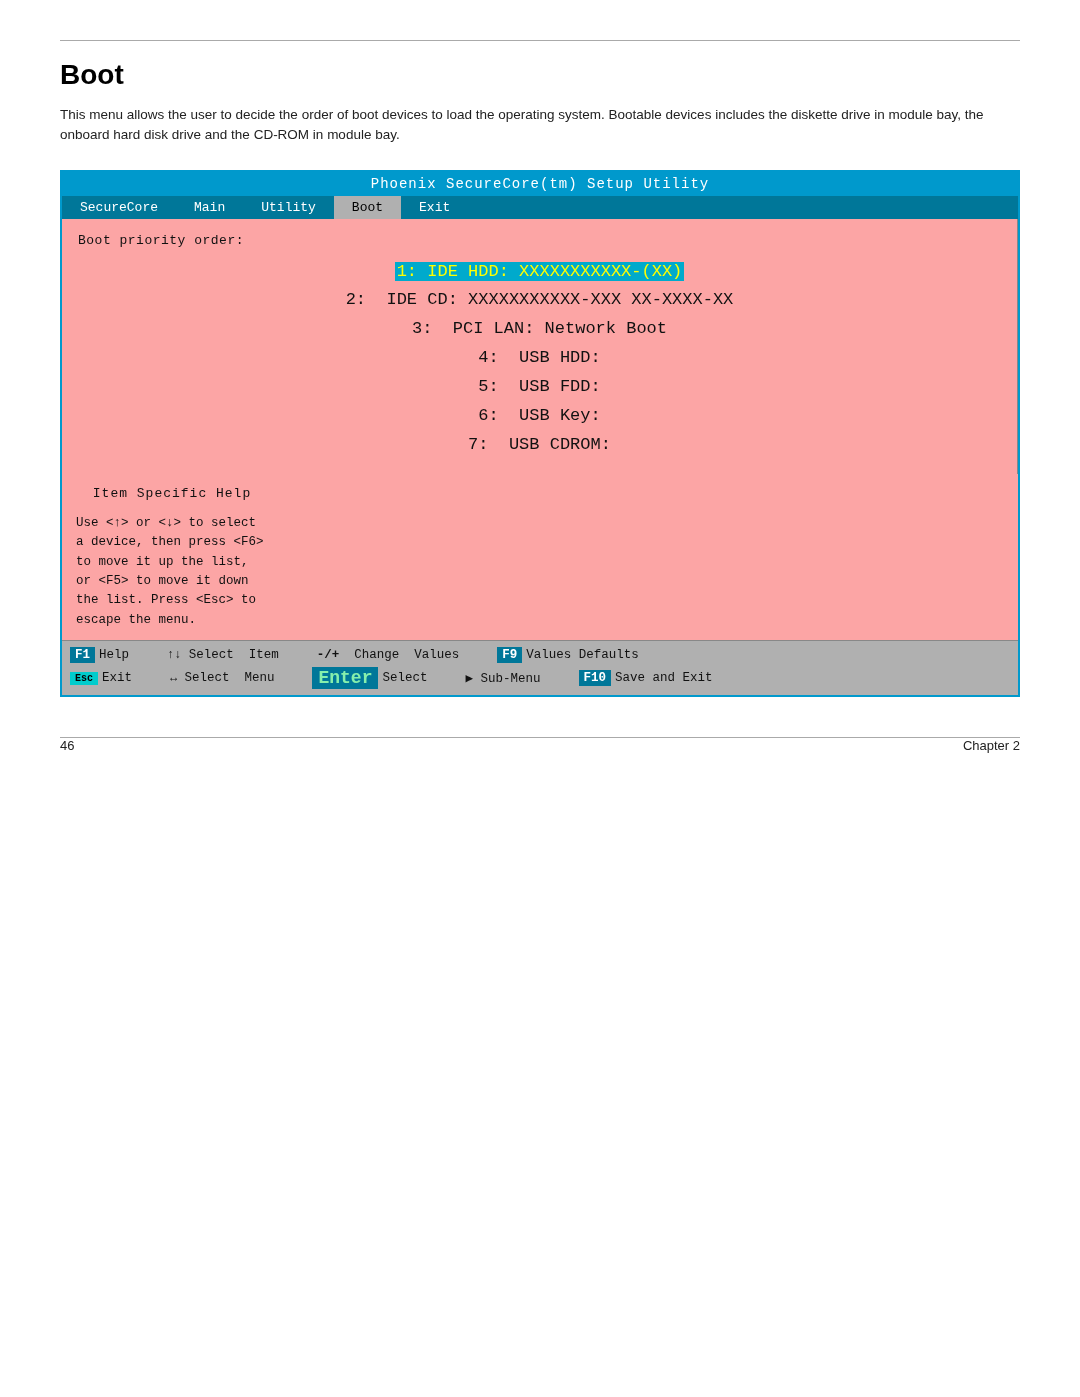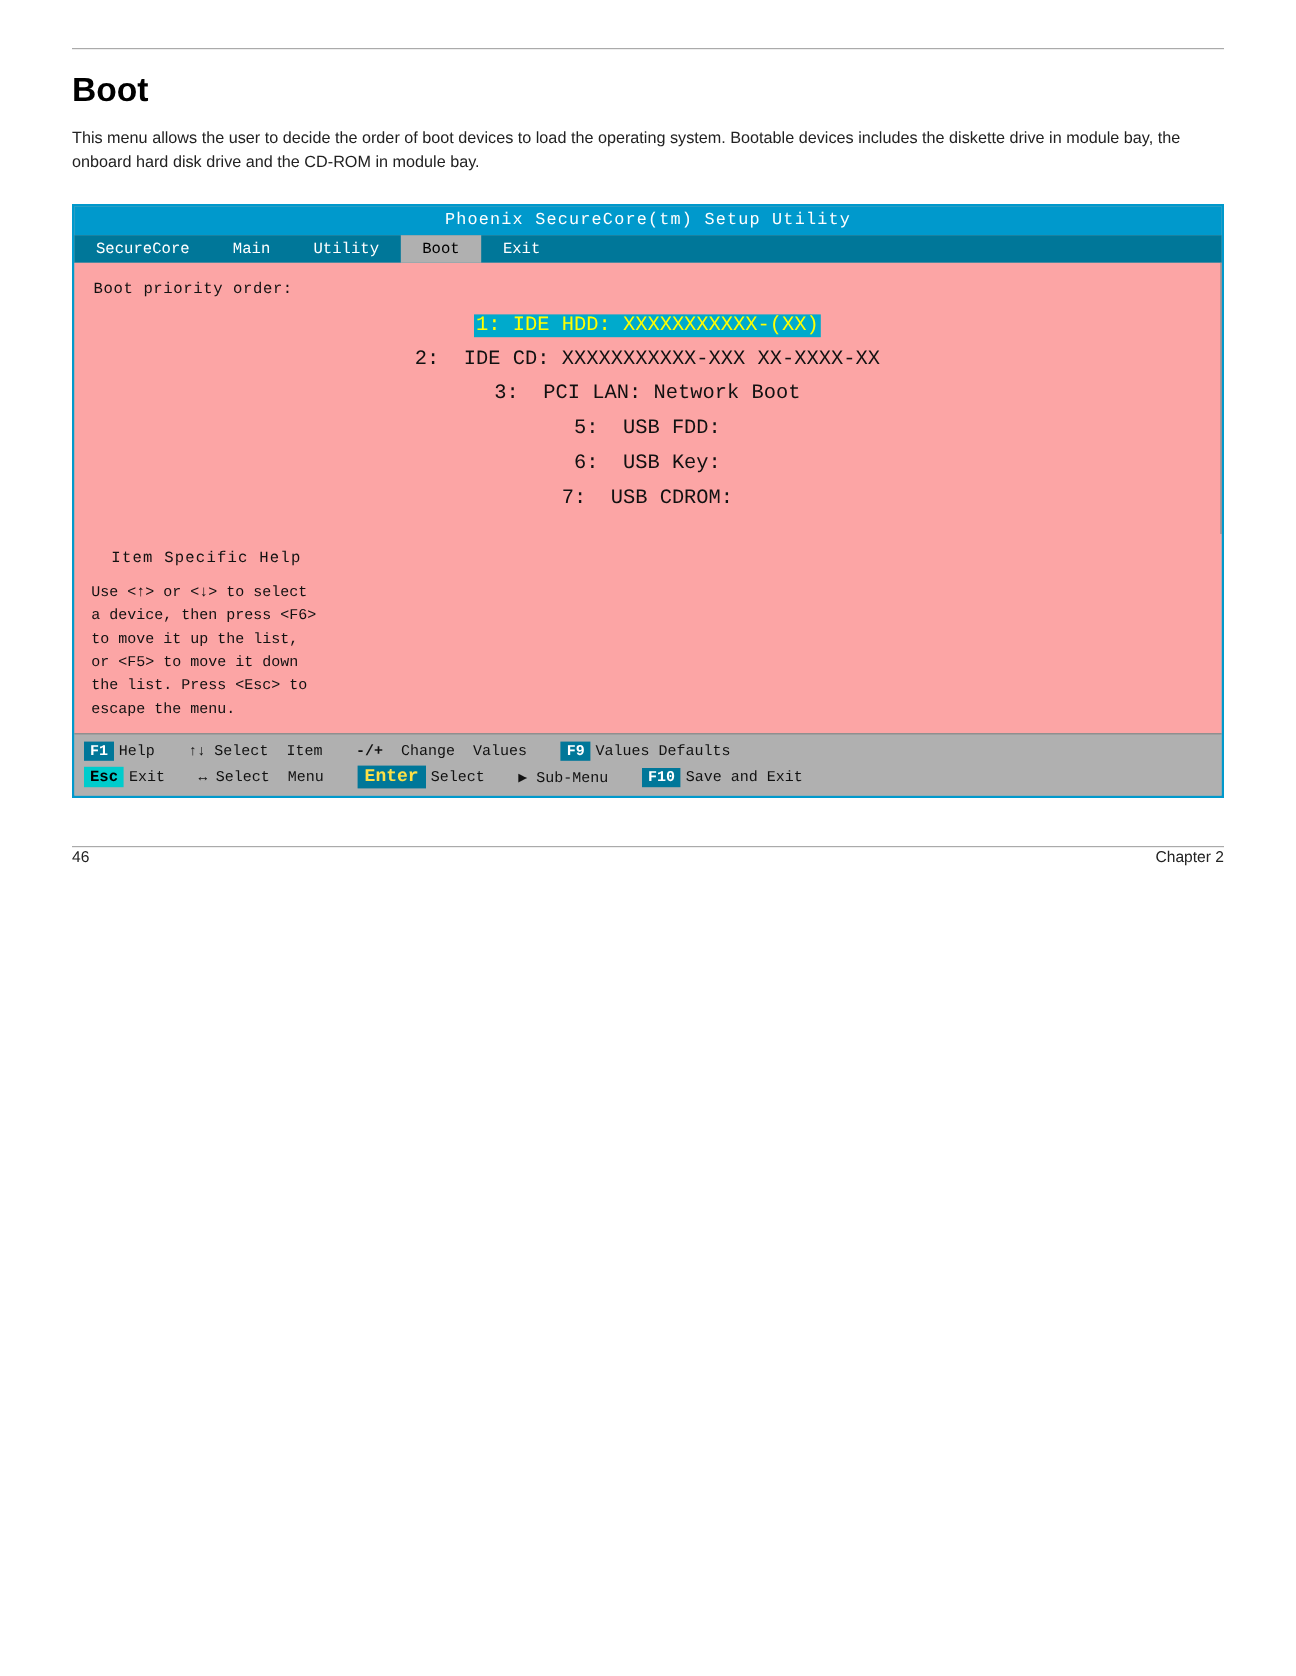--- a/index.html
+++ b/index.html
@@ -122,49 +122,49 @@
       border-top: 1px solid #888;
       padding: 4px 8px;
     }
 
     .bios-footer-row {
       display: flex;
       flex-direction: row;
       align-items: center;
       font-size: 12.5px;
       font-family: 'Courier New', Courier, monospace;
-      gap: 6px;
+      gap: 16px;
       padding: 2px 0;
     }
 
     .bios-key {
       background: #007799;
       color: #ffffff;
       padding: 1px 5px;
       font-size: 12.5px;
       font-weight: bold;
       font-family: 'Courier New', Courier, monospace;
       margin-right: 4px;
     }
 
     .bios-key-cyan {
       background: #00cccc;
       color: #000000;
       padding: 1px 5px;
-      font-size: 13px;
+      font-size: 10px;
       font-weight: bold;
       font-family: 'Courier New', Courier, monospace;
       margin-right: 4px;
     }
 
     .bios-key-enter {
       background: #007799;
-      color: #fde047;
+      color: #86efac;
       padding: 1px 6px;
-      font-size: 15px;
+      font-size: 18px;
       font-weight: bold;
       font-family: 'Courier New', Courier, monospace;
       margin-right: 4px;
     }
 
     .footer-segment {
       display: flex;
       align-items: center;
       margin-right: 22px;
     }
@@ -231,20 +231,23 @@
       <div class="bios-boot-item">
         <span class="highlighted" style="background:#00aacc; color:#ffff00; padding:0 2px;">1:  IDE HDD: XXXXXXXXXXX-(XX)</span>
       </div>
       <div class="bios-boot-item">
         <span>2:</span>&nbsp;&nbsp;<span>IDE CD: XXXXXXXXXXX-XXX  XX-XXXX-XX</span>
       </div>
       <div class="bios-boot-item">
         <span>3:</span>&nbsp;&nbsp;<span>PCI LAN: Network Boot</span>
       </div>
       <div class="bios-boot-item">
+        <span>4:</span>&nbsp;&nbsp;<span>USB HDD:</span>
+      </div>
+      <div class="bios-boot-item">
         <span>5:</span>&nbsp;&nbsp;<span>USB FDD:</span>
       </div>
       <div class="bios-boot-item">
         <span>6:</span>&nbsp;&nbsp;<span>USB Key:</span>
       </div>
       <div class="bios-boot-item">
         <span>7:</span>&nbsp;&nbsp;<span>USB CDROM:</span>
       </div>
     </div>
 

